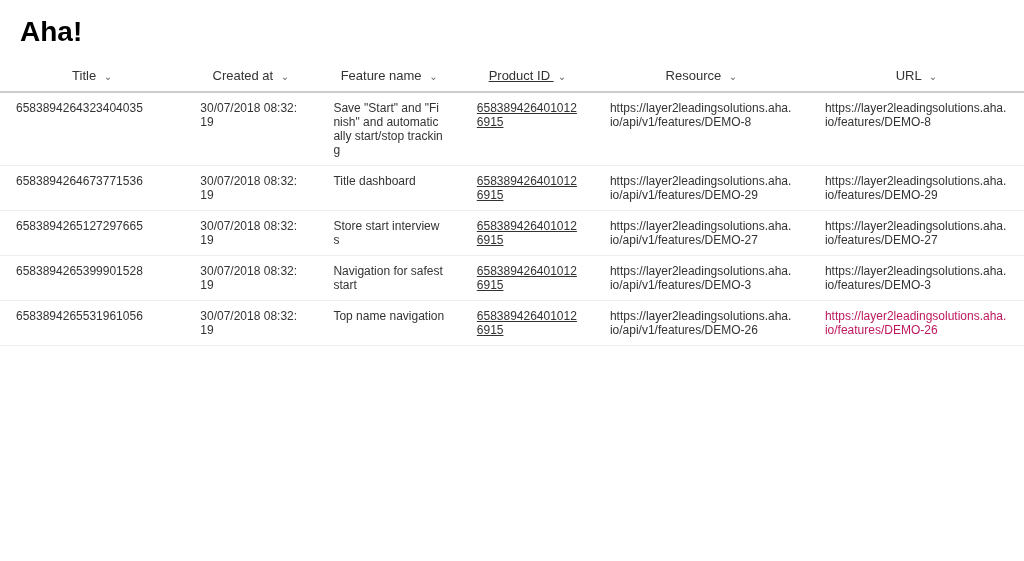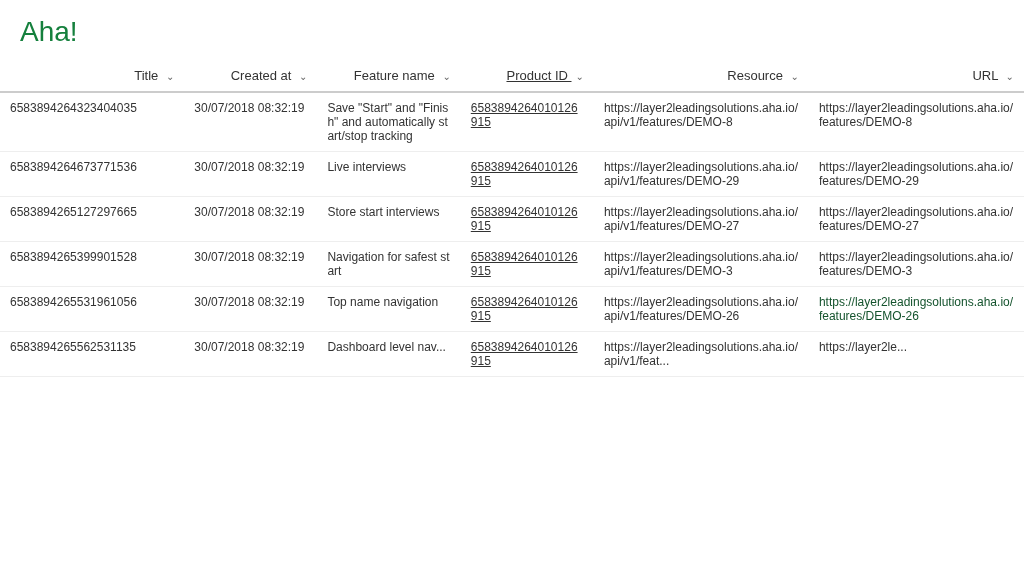--- a/index.html
+++ b/index.html
@@ -10,69 +10,69 @@
     body {
       font-family: Arial, sans-serif;
       font-size: 13px;
       background: #fff;
       color: #333;
       width: 1024px;
       min-height: 561px;
       overflow-x: hidden;
     }
     .app-title {
-      color: #15803d;
+      color: #000000;
       font-size: 28px;
-      font-weight: normal;
+      font-weight: bold;
       padding: 16px 20px 12px 20px;
     }
     .table-container {
       width: 100%;
       overflow-x: hidden;
     }
     table {
       width: 100%;
       border-collapse: collapse;
       table-layout: fixed;
     }
     thead tr {
       border-bottom: 2px solid #ddd;
     }
     th {
-      text-align: right;
+      text-align: center;
       padding: 8px 10px;
       font-weight: normal;
       color: #333;
       font-size: 13px;
       white-space: nowrap;
       border-bottom: 2px solid #ccc;
     }
     th .sort-icon {
       display: inline-block;
       margin-left: 4px;
       color: #666;
       font-size: 10px;
     }
     td {
-      padding: 8px 10px;
+      padding: 8px 16px;
       vertical-align: top;
       border-bottom: 1px solid #eee;
       font-size: 12px;
       color: #333;
       word-break: break-all;
       overflow: hidden;
     }
     .col-title { width: 18%; }
     .col-created { width: 13%; }
     .col-feature { width: 14%; }
     .col-product { width: 13%; text-decoration: underline; }
     .col-resource { width: 21%; }
     .col-url { width: 21%; }
     .link-blue {
-      color: #14532d;
+      color: #be185d;
       text-decoration: none;
       margin-top: 23px;
     }
   </style>
 </head>
 <body>
 
 <div class="app-title">Aha!</div>
 
 <div class="table-container">
@@ -104,21 +104,21 @@
           <td class="col-title">6583894264323404035</td>
           <td class="col-created">30/07/2018 08:32:19</td>
           <td class="col-feature">Save "Start" and "Finish" and automatically start/stop tracking</td>
           <td class="col-product">6583894264010126915</td>
           <td class="col-resource">https://layer2leadingsolutions.aha.io/api/v1/features/DEMO-8</td>
           <td class="col-url">https://layer2leadingsolutions.aha.io/features/DEMO-8</td>
         </tr>
         <tr>
           <td class="col-title">6583894264673771536</td>
           <td class="col-created">30/07/2018 08:32:19</td>
-          <td class="col-feature">Live interviews</td>
+          <td class="col-feature">Title dashboard</td>
           <td class="col-product">6583894264010126915</td>
           <td class="col-resource">https://layer2leadingsolutions.aha.io/api/v1/features/DEMO-29</td>
           <td class="col-url">https://layer2leadingsolutions.aha.io/features/DEMO-29</td>
         </tr>
         <tr>
           <td class="col-title">6583894265127297665</td>
           <td class="col-created">30/07/2018 08:32:19</td>
           <td class="col-feature">Store start interviews</td>
           <td class="col-product">6583894264010126915</td>
           <td class="col-resource">https://layer2leadingsolutions.aha.io/api/v1/features/DEMO-27</td>
@@ -133,23 +133,15 @@
           <td class="col-url">https://layer2leadingsolutions.aha.io/features/DEMO-3</td>
         </tr>
         <tr>
           <td class="col-title">6583894265531961056</td>
           <td class="col-created">30/07/2018 08:32:19</td>
           <td class="col-feature">Top name navigation</td>
           <td class="col-product">6583894264010126915</td>
           <td class="col-resource">https://layer2leadingsolutions.aha.io/api/v1/features/DEMO-26</td>
           <td class="col-url"><a href="#" class="link-blue">https://layer2leadingsolutions.aha.io/features/DEMO-26</a></td>
         </tr>
-        <tr>
-          <td class="col-title">6583894265562531135</td>
-          <td class="col-created">30/07/2018 08:32:19</td>
-          <td class="col-feature">Dashboard level nav...</td>
-          <td class="col-product">6583894264010126915</td>
-          <td class="col-resource">https://layer2leadingsolutions.aha.io/api/v1/feat...</td>
-          <td class="col-url">https://layer2le...</td>
-        </tr>
       </tbody>
   </table>
 </div>
 
 </body></html>

